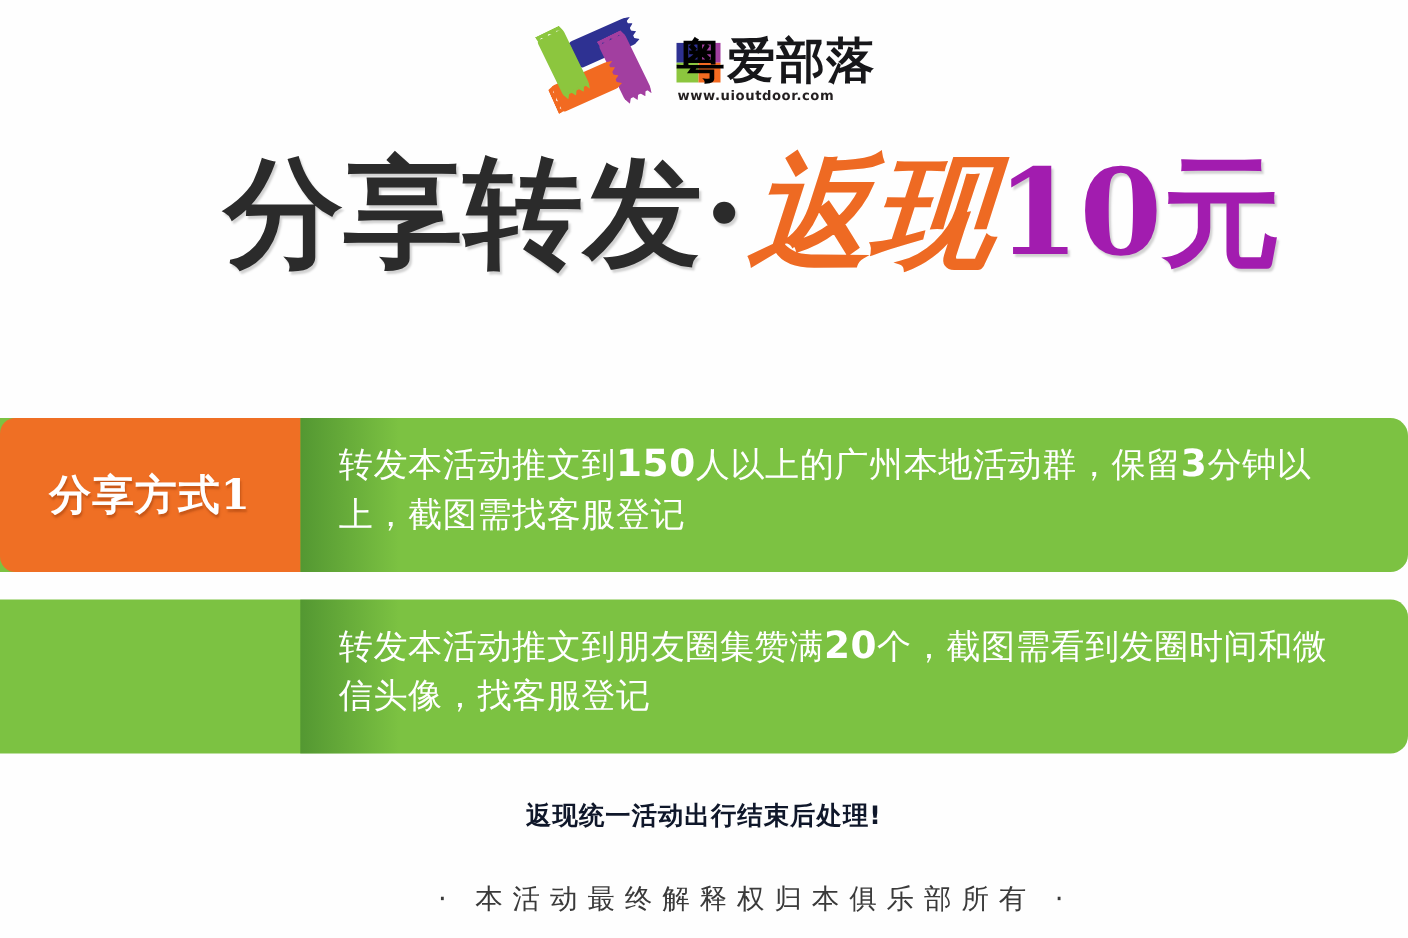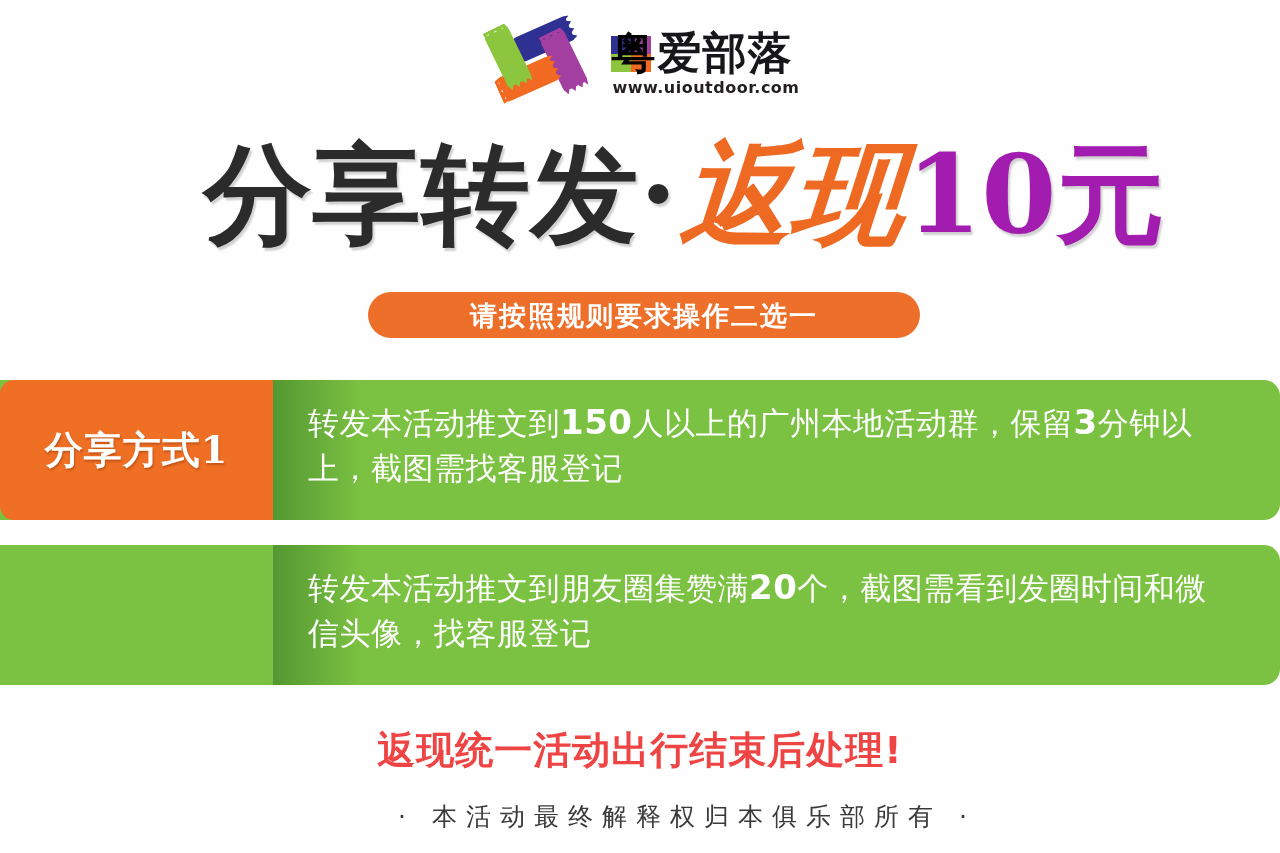--- a/index.html
+++ b/index.html
@@ -121,21 +121,21 @@
   .sw-purple { background: #a23fa0; }
   .sw-green  { background: #8cc63e; }
   .sw-orange { background: #f26a21; }
   .brand-name .hero-char span.glyph {
     position: relative;
     z-index: 1;
     color: #000;
   }
   .brand-url {
     font-family: "DejaVu Sans", "Liberation Sans", sans-serif;
-    font-size: 16px;
+    font-size: 12px;
     font-weight: 700;
     color: #231f20;
     letter-spacing: 0.5px;
     margin-top: 2px;
     margin-left: 2px;
     white-space: nowrap;
   }
 
   
   .headline {
@@ -279,23 +279,23 @@
   
   .footer-main {
     position: absolute;
     left: 0;
     top: 730px;
     width: 1280px;
     text-align: center;
   }
   .footer-main-text {
     font-family: "DejaVu Sans", "Liberation Sans", sans-serif;
-    font-size: 38px;
-    font-weight: 700;
-    color: #ef4444;
+    font-size: 23px;
+    font-weight: 700;
+    color: #0f172a;
     letter-spacing: 1px;
     line-height: 1.1;
     text-align: right;
   }
 
   .footer-note {
     position: absolute;
     left: 0;
     top: 803px;
     width: 1280px;
@@ -342,23 +342,20 @@
     </div>
 
   </div>
 
   <div class="headline">
     <span class="seg seg-dark">分享转发·</span>
     <span class="seg seg-accent">返现</span>
     <span class="seg seg-amount">10元</span>
   </div>
 
-  <div class="rule-pill">
-    <span class="rule-pill-text">请按照规则要求操作二选一</span>
-  </div>
 
   <div class="method-row row-1">
     <div class="method-green">
       <div class="shade"></div>
     </div>
     <div class="method-label">
       <span class="method-label-text">分享方式1</span>
     </div>
     <div class="method-body">
       <div class="method-body-text">转发本活动推文到<b>150</b>人以上的广州本地活动群，保留<b>3</b>分钟以上，截图需找客服登记</div>

